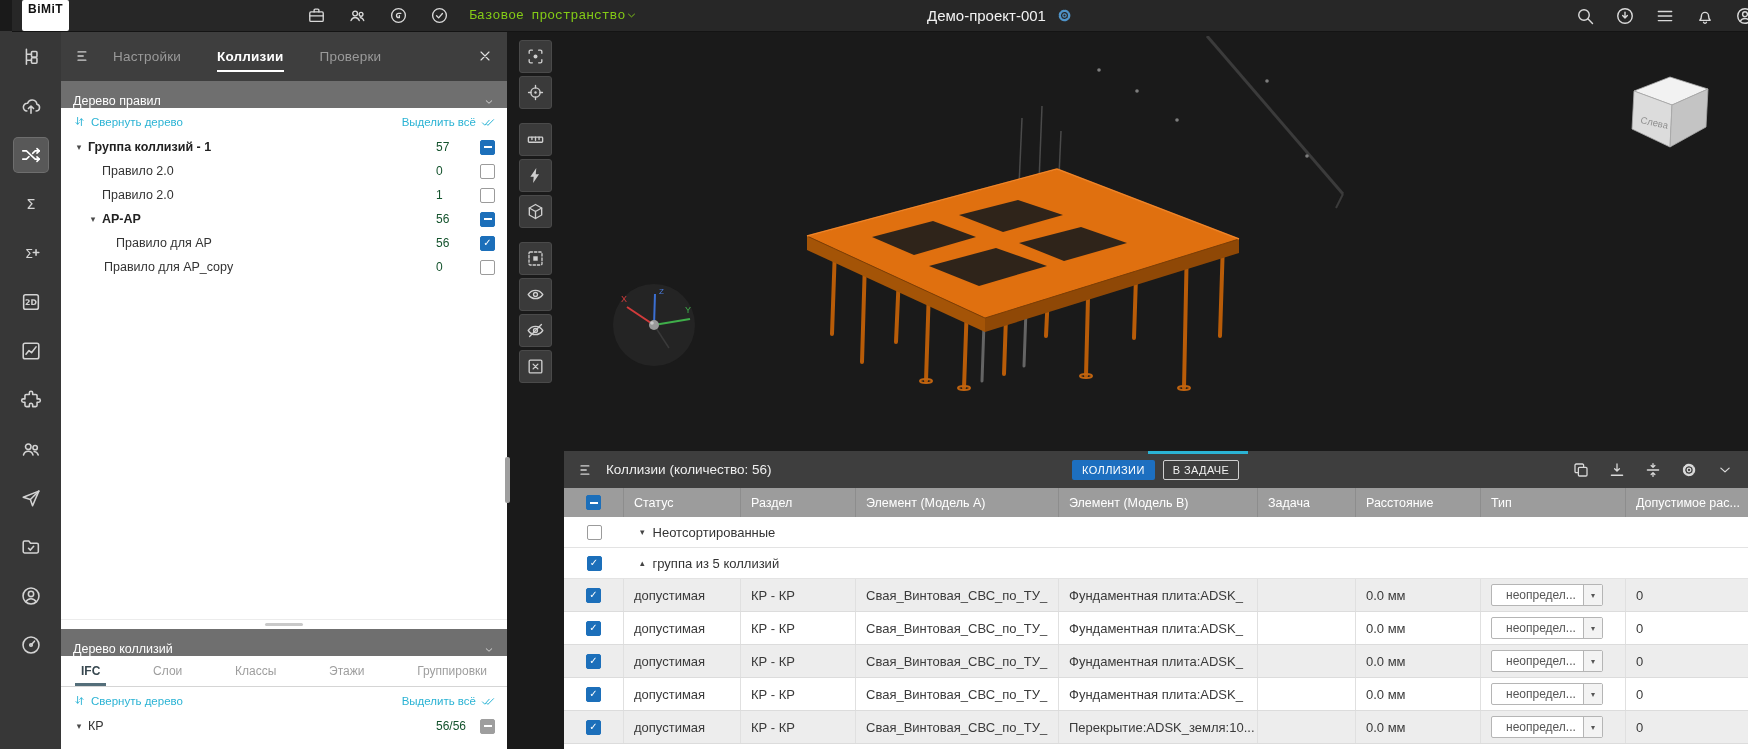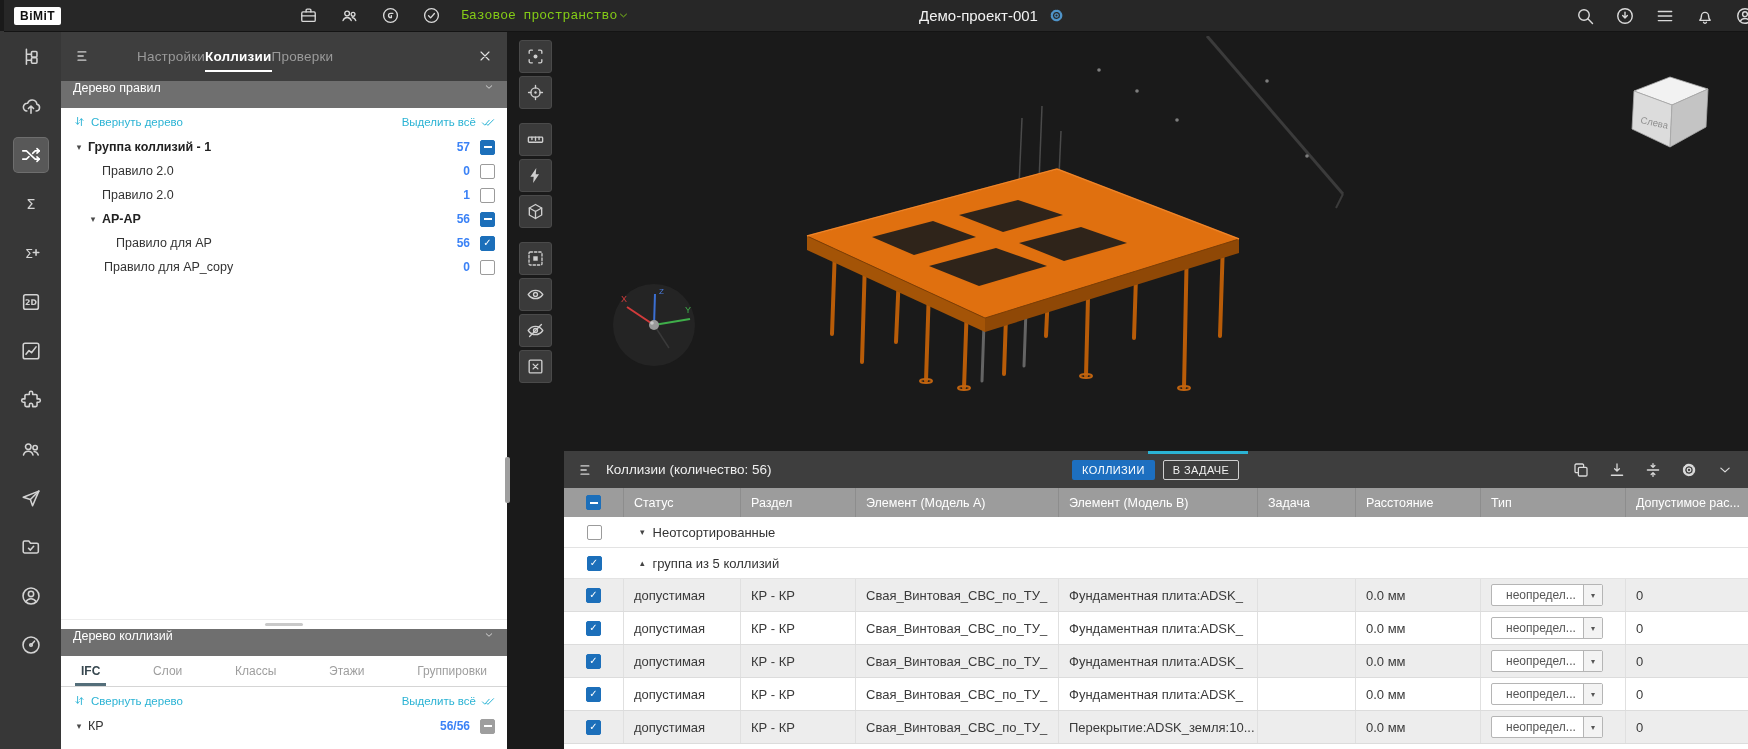--- a/index.html
+++ b/index.html
@@ -1,61 +1,61 @@
 <!DOCTYPE html>
 <html><head>
 <meta charset="utf-8">
 <style>
   html,body{margin:0;padding:0;background:#000;}
   .app{position:relative;width:1748px;height:749px;overflow:hidden;background:#1a1a1a;
        font-family:"Liberation Sans","DejaVu Sans",sans-serif;-webkit-font-smoothing:antialiased;}
   .ic{display:inline-flex;align-items:center;justify-content:center;}
 
   
-  .topbar{position:absolute;left:4px;top:0;right:0;height:31px;background:#272727;border-bottom:1px solid #141414;
-          display:flex;align-items:center;color:#d9d9d9;z-index:20;}
+  .topbar{position:absolute;left:12px;top:0;right:0;height:31px;background:#272727;border-bottom:1px solid #141414;
+          display:flex;color:#d9d9d9;z-index:20;}
   .logo{margin-left:10px;background:#fff;color:#111;font-weight:700;font-size:12px;padding:2px 6px;border-radius:2px;letter-spacing:.5px;cursor:pointer;}
   .tb-left{display:flex;gap:22px;margin-left:238px;}
   .tbi{display:inline-flex;align-items:center;color:#d9d9d9;cursor:pointer;}
   .workspace{display:flex;align-items:center;margin-left:20px;font-size:13px;color:#84cc16;cursor:pointer;font-family:Liberation Mono, monospace;}
   .title-wrap{position:absolute;left:915px;top:0;height:100%;display:flex;align-items:center;gap:10px;font-size:15px;color:#f2f2f2;}
   .gear-teal{color:#4f94c9;cursor:pointer;}
   .tb-right{position:absolute;right:0;top:0;height:100%;display:flex;align-items:center;gap:20px;padding-right:2px;}
   .tb-right .tbi:last-child{margin-right:-9px;}
 
   
   .rail{position:absolute;left:0;top:31px;width:61px;bottom:0;background:#373737;display:flex;flex-direction:column;
         align-items:center;padding-top:9px;gap:15px;z-index:15;}
   .rail-btn{width:34px;height:34px;display:flex;align-items:center;justify-content:center;color:#d3d3d3;border-radius:4px;cursor:pointer;flex:0 0 auto;}
   .rail-btn.active{background:#585858;color:#fff;box-shadow:0 0 0 1px #6e6e6e;}
 
   
   .panel{position:absolute;left:61px;top:31px;width:446px;bottom:0;background:#fff;display:flex;flex-direction:column;z-index:14;}
   .ptabs{height:50px;background:#3e3e3e;display:flex;align-items:center;padding:0 14px;flex:0 0 auto;}
   .ptabs .ham{color:#cfcfcf;cursor:pointer;}
-  .ptab-list{display:flex;margin-left:44px;}
+  .ptab-list{display:flex;gap:36px;margin-left:20px;}
   .ptab{height:50px;display:flex;align-items:center;position:relative;font-size:13.5px;color:#9a9a9a;cursor:pointer;letter-spacing:.2px;}
   .ptab.active{color:#fff;font-weight:700;}
   .ptab.active::after{content:'';position:absolute;left:0;right:0;bottom:9px;height:2px;background:#fff;}
   .ptabs .close{margin-left:auto;color:#e3e3e3;cursor:pointer;}
 
-  .sect-head{height:27px;background:#6f6f6f;color:#fff;font-size:12.5px;display:flex;align-items:flex-start;padding:0 12px;flex:0 0 auto;cursor:pointer;}
+  .sect-head{height:27px;background:#6f6f6f;color:#fff;font-size:12.5px;display:flex;align-items:flex-end;padding:0 12px;flex:0 0 auto;cursor:pointer;}
   .sect-head .chev{margin-left:auto;display:flex;color:#e3e3e3;}
 
   .links-row{height:27px;display:flex;align-items:center;padding:0 12px;flex:0 0 auto;background:#fff;}
   .link{color:#2bb3d4;font-size:11.5px;display:inline-flex;align-items:center;gap:5px;cursor:pointer;}
   .link.right{margin-left:auto;}
 
   .tree{flex:1 1 auto;overflow:hidden;background:#fff;}
   .tree.tree2{flex:0 0 auto;height:35px;}
   .tree-row{height:24px;display:flex;align-items:center;padding-right:12px;font-size:12.5px;color:#333;cursor:pointer;}
   .arrow{width:16px;color:#4a4a4a;font-size:9px;display:inline-flex;justify-content:center;flex:0 0 auto;}
   .tl{margin-left:1px;white-space:nowrap;}
   .tl.b{font-weight:700;color:#222;}
-  .tc{margin-left:auto;color:#3b82f6;font-size:12px;min-width:34px;text-align:right;margin-right:10px;font-weight:bold;}
+  .tc{margin-left:auto;color:#14532d;font-size:12px;min-width:34px;text-align:left;margin-right:10px;}
 
   .cb{width:15px;height:15px;border:1.5px solid #9b9b9b;border-radius:2px;background:#fff;display:inline-flex;align-items:center;justify-content:center;
       box-sizing:border-box;cursor:pointer;flex:0 0 auto;}
   .cb.on{background:#1c6fba;border-color:#1c6fba;}
   .cb.on::after{content:'✓';color:#fff;font-size:10px;font-weight:700;line-height:1;}
   .cb.ind{background:#1c6fba;border-color:#1c6fba;}
   .cb.ind::after{content:'';width:8px;height:2px;background:#fff;}
   .cb.gray{background:#9e9e9e;border-color:#9e9e9e;}
   .cb.gray::after{content:'';width:8px;height:2px;background:#fff;}
 

